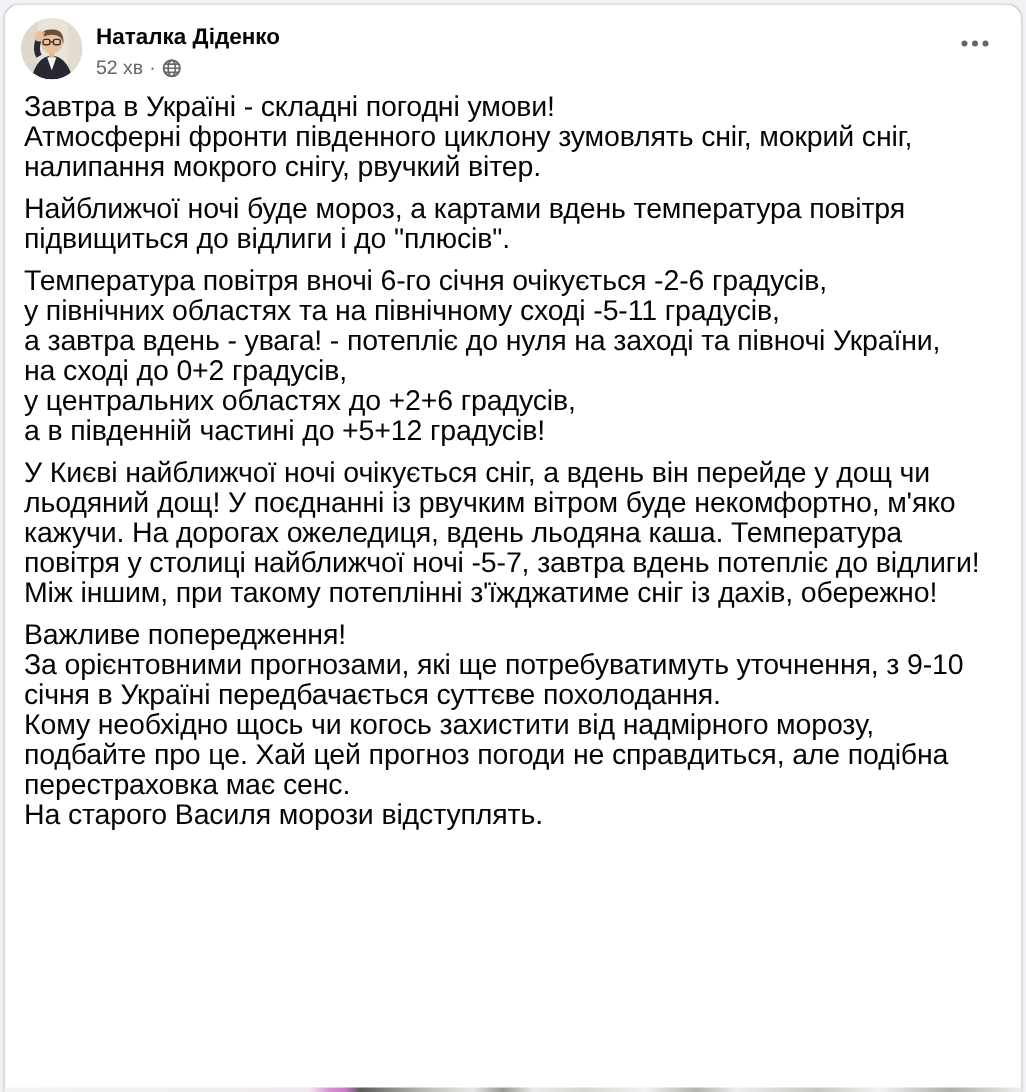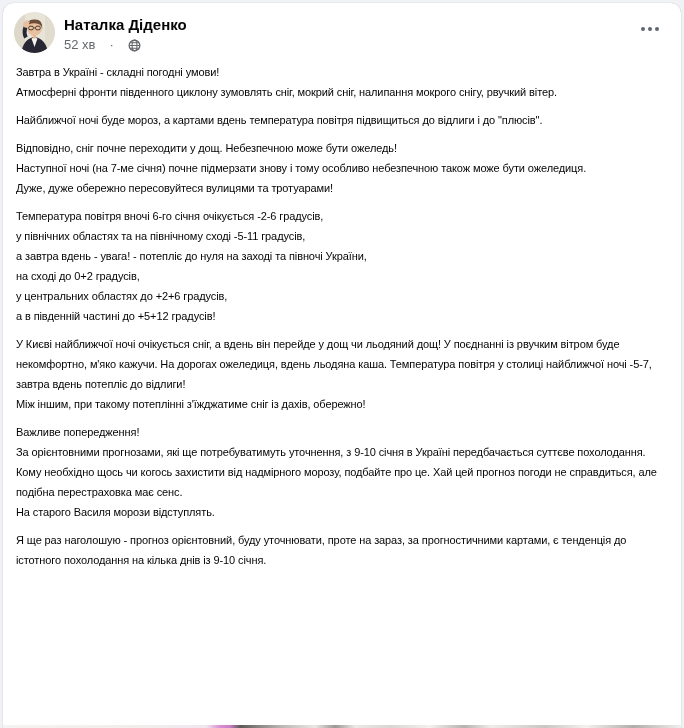--- a/index.html
+++ b/index.html
@@ -44,21 +44,21 @@
   .author {
     font-size: 15px;
     font-weight: 700;
     color: #050505;
     line-height: 19px;
     cursor: pointer;
   }
   .meta {
     display: flex;
     align-items: center;
-    gap: 14px;
+    gap: 4px;
     margin-top: 3px;
     font-size: 13px;
     color: #65676B;
     line-height: 16px;
   }
   .meta .timestamp { cursor: pointer; }
   .globe { display: inline-flex; align-items: center; }
   .globe svg { display: block; }
   .menu {
     position: absolute;
@@ -76,21 +76,21 @@
     height: 4px;
     border-radius: 50%;
     background: #606770;
   }
   
   .post-text {
     padding: 9px 13px 0 13px;
   }
   .post-text p.para {
     margin: 0 0 8px 0;
-    font-size: 11px;
+    font-size: 19px;
     line-height: 20px;
     color: #050505;
     letter-spacing: -0.1px;
     white-space: pre-line;
   }
   
   .attachment-strip {
     position: absolute;
     left: 3px;
     bottom: 0;
@@ -159,33 +159,29 @@
       <span class="dot"></span>
       <span class="dot"></span>
       <span class="dot"></span>
     </div>
   </div>
 
   <div class="post-text">
     <p class="para">Завтра в Україні - складні погодні умови!
 Атмосферні фронти південного циклону зумовлять сніг, мокрий сніг, налипання мокрого снігу, рвучкий вітер.</p>
     <p class="para">Найближчої ночі буде мороз, а картами вдень температура повітря підвищиться до відлиги і до "плюсів".</p>
-    <p class="para">Відповідно, сніг почне переходити у дощ. Небезпечною може бути ожеледь!
-Наступної ночі (на 7-ме січня) почне підмерзати знову і тому особливо небезпечною також може бути ожеледиця.
-Дуже, дуже обережно пересовуйтеся вулицями та тротуарами!</p>
     <p class="para">Температура повітря вночі 6-го січня очікується -2-6 градусів,
 у північних областях та на північному сході -5-11 градусів,
 а завтра вдень - увага! - потепліє до нуля на заході та півночі України,
 на сході до 0+2 градусів,
 у центральних областях до +2+6 градусів,
 а в південній частині до +5+12 градусів!</p>
     <p class="para">У Києві найближчої ночі очікується сніг, а вдень він перейде у дощ чи льодяний дощ! У поєднанні із рвучким вітром буде некомфортно, м'яко кажучи. На дорогах ожеледиця, вдень льодяна каша. Температура повітря у столиці найближчої ночі -5-7, завтра вдень потепліє до відлиги!
 Між іншим, при такому потеплінні з'їжджатиме сніг із дахів, обережно!</p>
     <p class="para">Важливе попередження!
 За орієнтовними прогнозами, які ще потребуватимуть уточнення, з 9-10 січня в Україні передбачається суттєве похолодання.
 Кому необхідно щось чи когось захистити від надмірного морозу, подбайте про це. Хай цей прогноз погоди не справдиться, але подібна перестраховка має сенс.
 На старого Василя морози відступлять.</p>
-    <p class="para">Я ще раз наголошую - прогноз орієнтовний, буду уточнювати, проте на зараз, за прогностичними картами, є тенденція до істотного похолодання на кілька днів із 9-10 січня.</p>
   </div>
 
 </div>
 
 <div class="attachment-strip"></div>
 
 </body></html>

